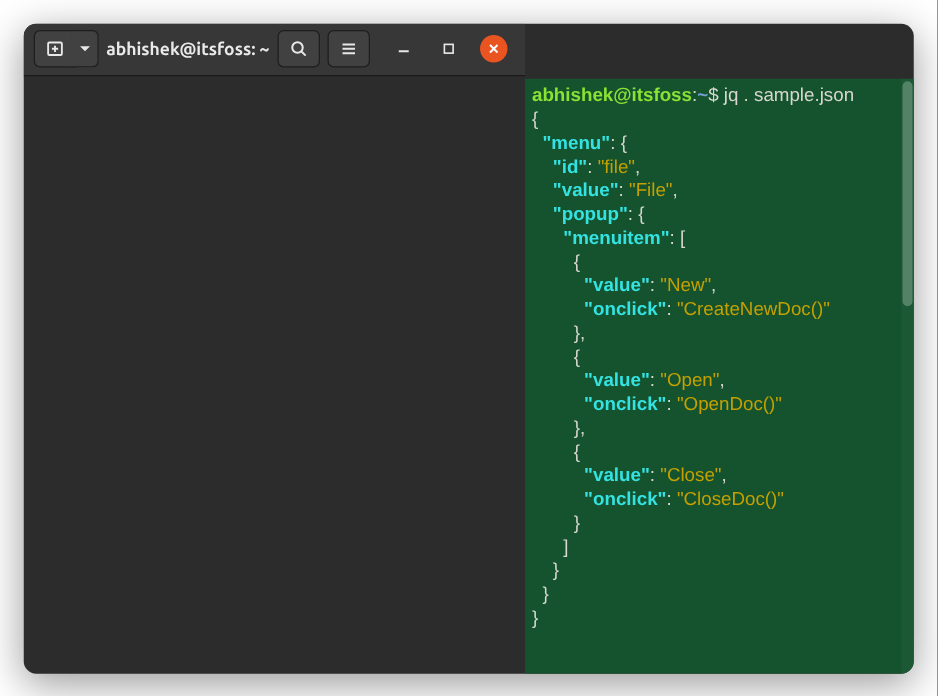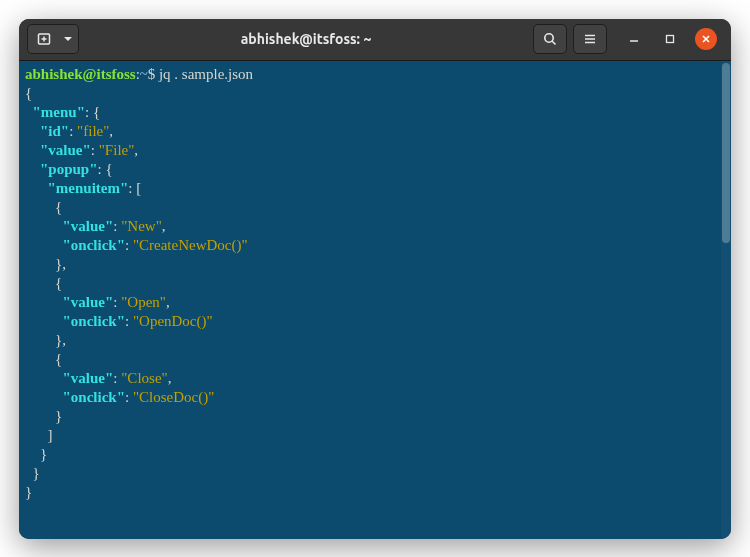--- a/index.html
+++ b/index.html
@@ -13,21 +13,21 @@
       font-family: 'Ubuntu Mono', 'DejaVu Sans Mono', 'Liberation Mono', monospace;
     }
     .window {
       width: 712px;
       height: 520px;
       background: #2c2c2c;
       border-radius: 10px;
       overflow: hidden;
       box-shadow: 0 8px 32px rgba(0,0,0,0.4);
       display: flex;
-      flex-direction: column;
+      flex-direction: row;
     }
     .titlebar {
       height: 42px;
       background: #373737;
       display: flex;
       align-items: center;
       padding: 0 8px;
       gap: 6px;
       border-bottom: 1px solid #1a1a1a;
     }
@@ -57,27 +57,28 @@
     }
     .search-btn, .menu-btn { width: 34px; }
     .win-controls { display: flex; gap: 14px; margin-left: 10px; margin-right:6px; align-items:center;}
     .win-ctrl { width: 22px; height: 22px; border-radius: 50%; display:flex; align-items:center; justify-content:center; cursor:pointer;}
     .win-ctrl svg { display:block; }
     .win-min { color:#e8e8e8; }
     .win-max { color:#e8e8e8; }
     .win-close { background:#e95420; color:#fff; }
     .terminal {
       flex: 1;
-      background: #0c4a6e;
+      background: #14532d;
       padding: 4px 6px 4px 6px;
       font-size: 15px;
       line-height: 19px;
       overflow: hidden;
       position: relative;
-      font-family: Liberation Serif, serif;
+      font-family: Liberation Sans, sans-serif;
+      margin-top: 44px;
     }
     .scrollbar-track {
       position: absolute;
       right: 0; top: 0; bottom: 0;
       width: 10px;
       background: rgba(255,255,255,0.03);
     }
     .scrollbar-thumb {
       position: absolute;
       right: 1px; top: 2px;

